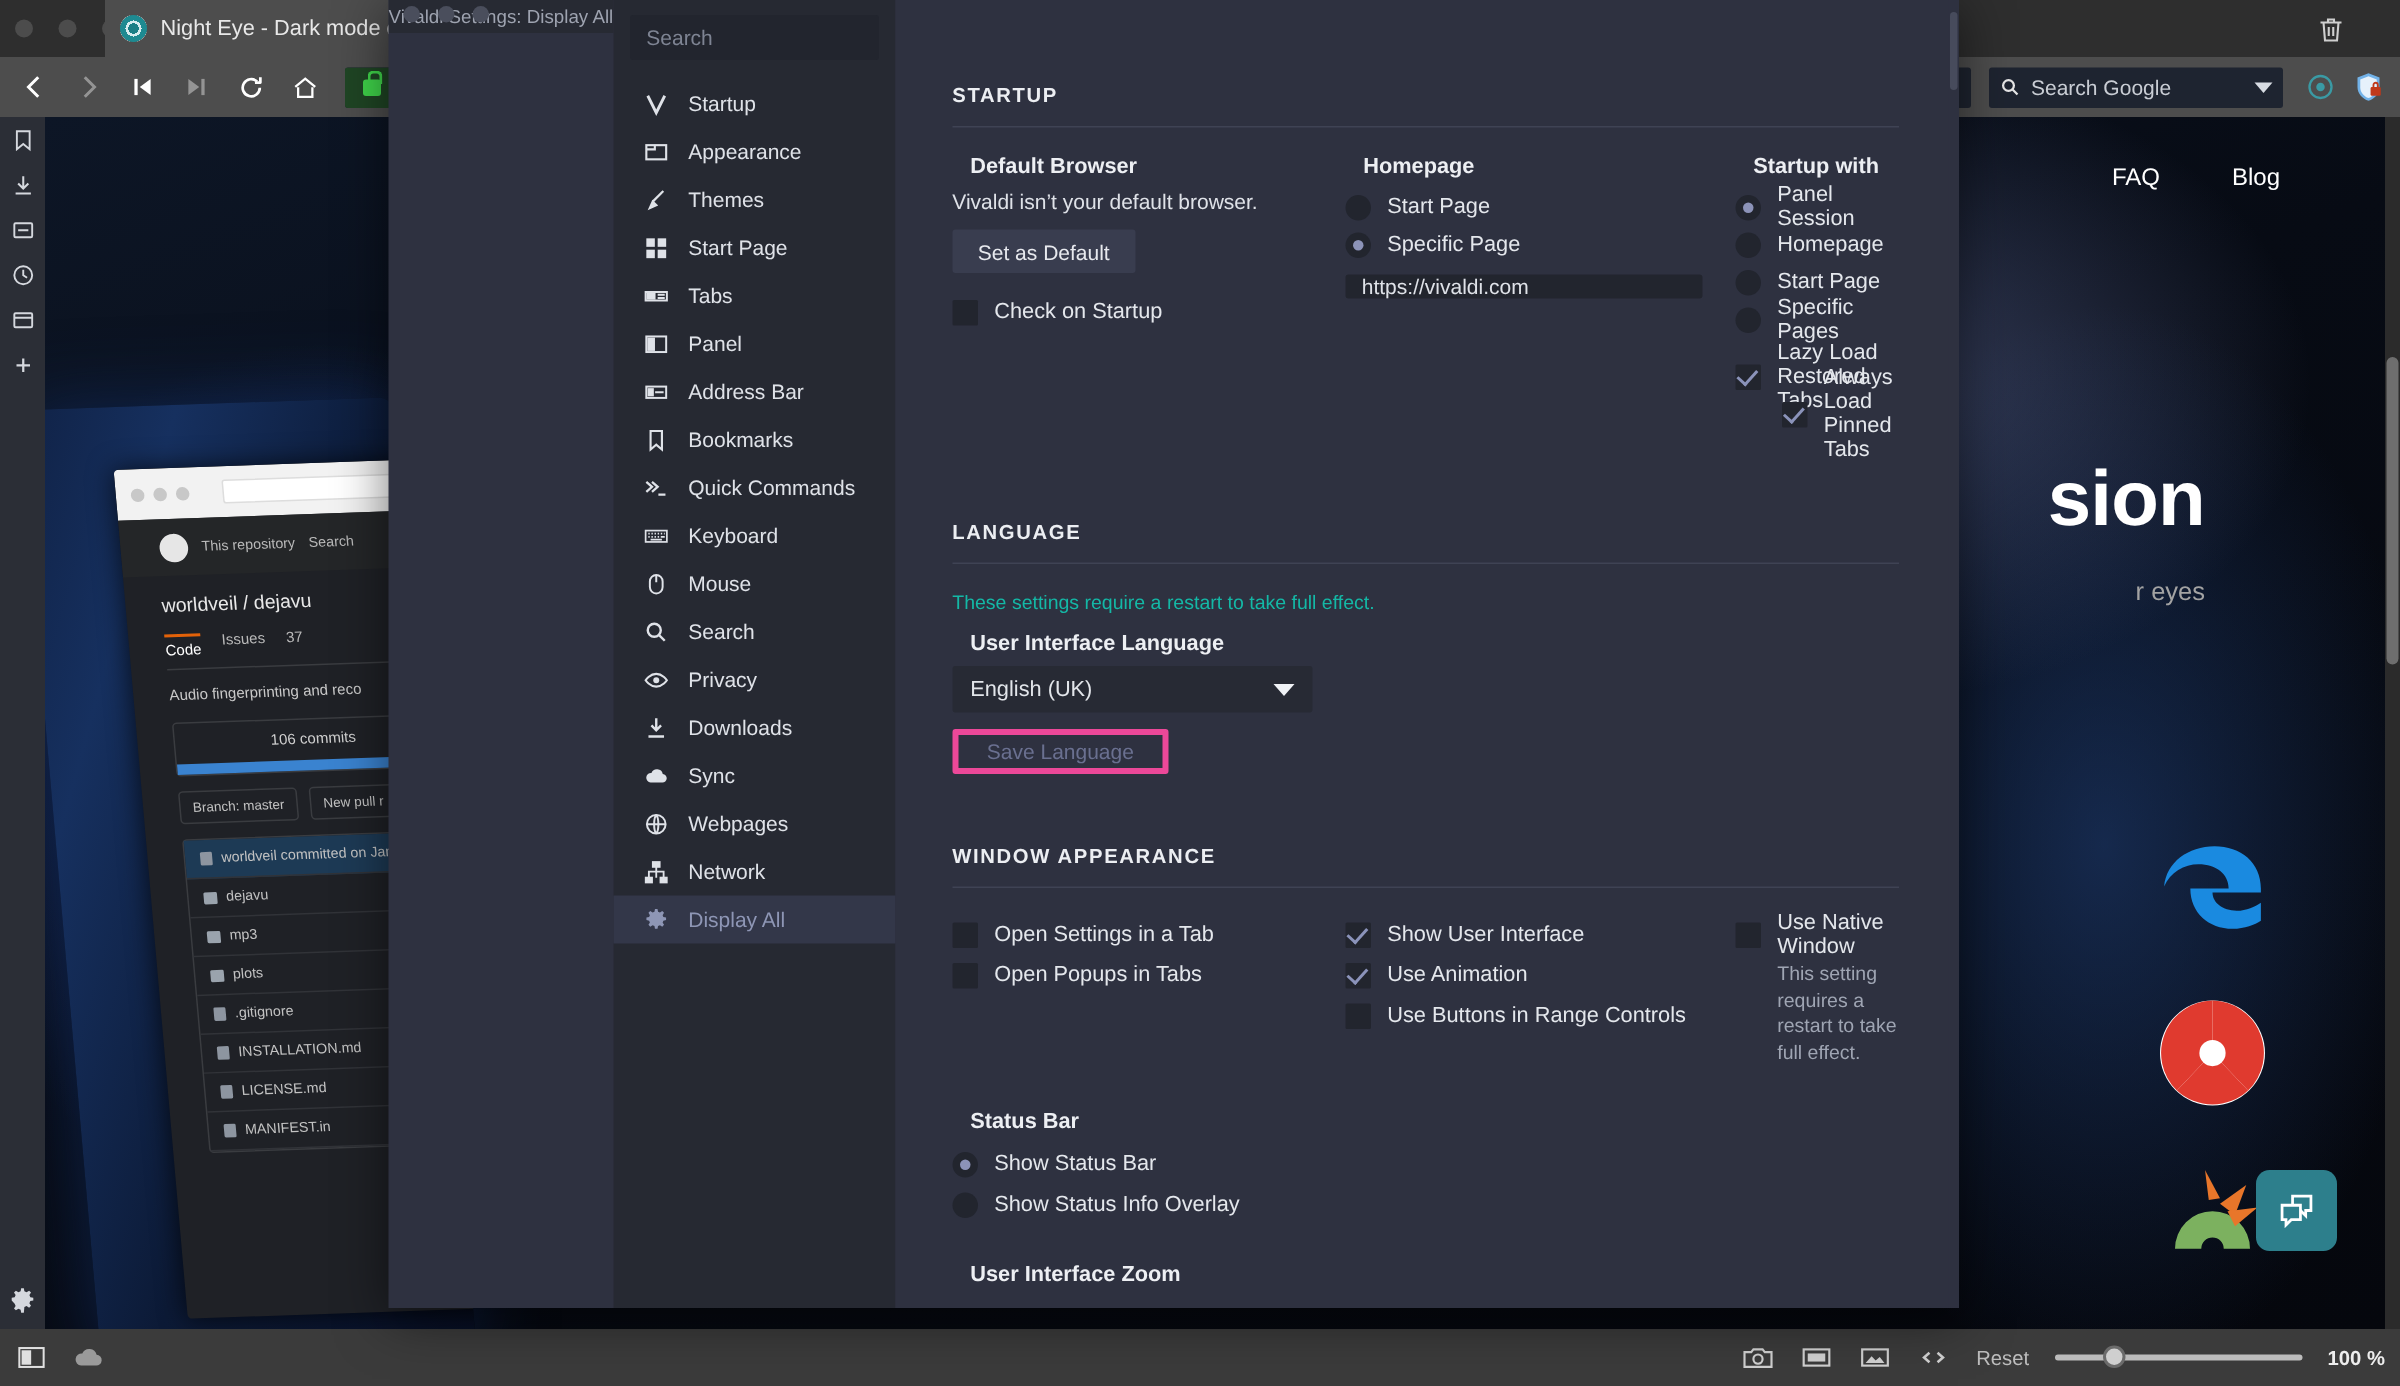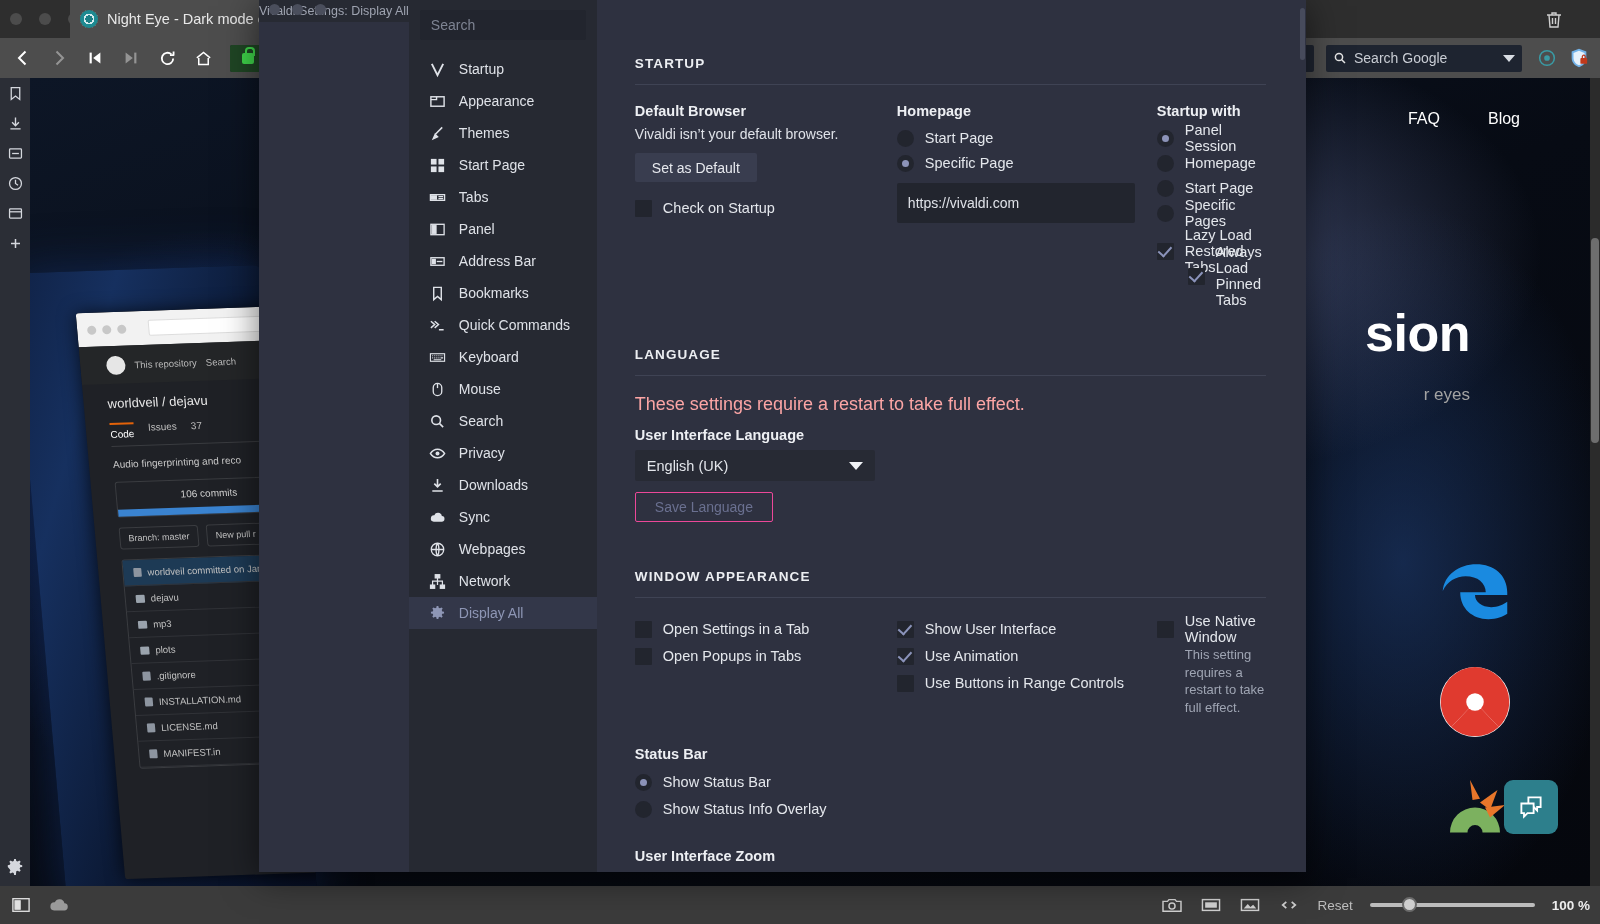--- a/index.html
+++ b/index.html
@@ -186,34 +186,34 @@
   .sec-title {
     color: #eceef2; font-size: 13.5px; font-weight: bold; letter-spacing: 1.1px;
   }
   .sec-rule { height: 1px; background: #3f4354; margin: 13px 0 18px 0; }
 
   .grid3 { display: flex; }
   .col-a { width: 262px; }
   .col-b { width: 260px; }
   .col-c { flex: 1; }
 
-  .field-label { color: #edeff3; font-size: 14.5px; font-weight: bold; margin-bottom: 7px; }
+  .field-label { color: #edeff3; font-size: 14.5px; font-weight: bold; margin-bottom: 7px; margin-left: 12px; }
   .field-note { color: #dfe2e8; font-size: 14px; margin-bottom: 11px; }
   .small-note { color: #9fa5b3; font-size: 13px; line-height: 1.35; margin-top: 4px; }
-  .hint { color: #fca5a5; font-size: 18px; margin-bottom: 12px; }
+  .hint { color: #14b8a6; font-size: 13px; margin-bottom: 12px; }
 
   .btn {
     display: inline-flex; align-items: center; justify-content: center;
     height: 29px; padding: 0 17px; background: #393d4f; color: #e7e9ee;
     font-size: 14px; border: none; border-radius: 2px; cursor: pointer;
   }
   .btn-ghost {
     display: inline-flex; align-items: center; justify-content: center;
     height: 30px; padding: 0 19px; background: transparent; color: #6a7090;
-    font-size: 14px; border: 1px solid #ec4899; border-radius: 2px; cursor: default;
+    font-size: 14px; border: 4px solid #ec4899; border-radius: 2px; cursor: default;
   }
 
   .opt-row { display: flex; align-items: center; gap: 11px; height: 24px; margin-bottom: 1px; }
   .opt-row.tall { height: 26px; }
   .opt-label { color: #e4e7ec; font-size: 14.5px; }
 
   .radio {
     width: 17px; height: 17px; border-radius: 50%; background: #22252e; flex: none;
     display: flex; align-items: center; justify-content: center;
   }
@@ -222,21 +222,21 @@
   .check {
     width: 17px; height: 17px; background: #22252e; flex: none; border-radius: 1px;
     display: flex; align-items: center; justify-content: center;
   }
   .check.on:after {
     content: ""; width: 6px; height: 11px; border: solid #8b93ba;
     border-width: 0 2.6px 2.6px 0; transform: rotate(42deg) translate(-1px,-1px);
   }
 
   .textinput {
-    height: 40px; background: #22252e; color: #dfe2e8; font-size: 14px;
+    height: 16px; background: #22252e; color: #dfe2e8; font-size: 14px;
     display: flex; align-items: center; padding: 0 11px; border-radius: 2px;
   }
   .selectbox {
     width: 240px; height: 31px; background: #272a34; color: #e2e5ea; font-size: 14.5px;
     display: flex; align-items: center; justify-content: space-between; padding: 0 12px;
     border-radius: 2px; margin-bottom: 11px;
   }
   .sel-caret { width: 0; height: 0; border-left: 7px solid transparent; border-right: 7px solid transparent; border-top: 8px solid #f0f2f6; }
 </style>
 </head>

